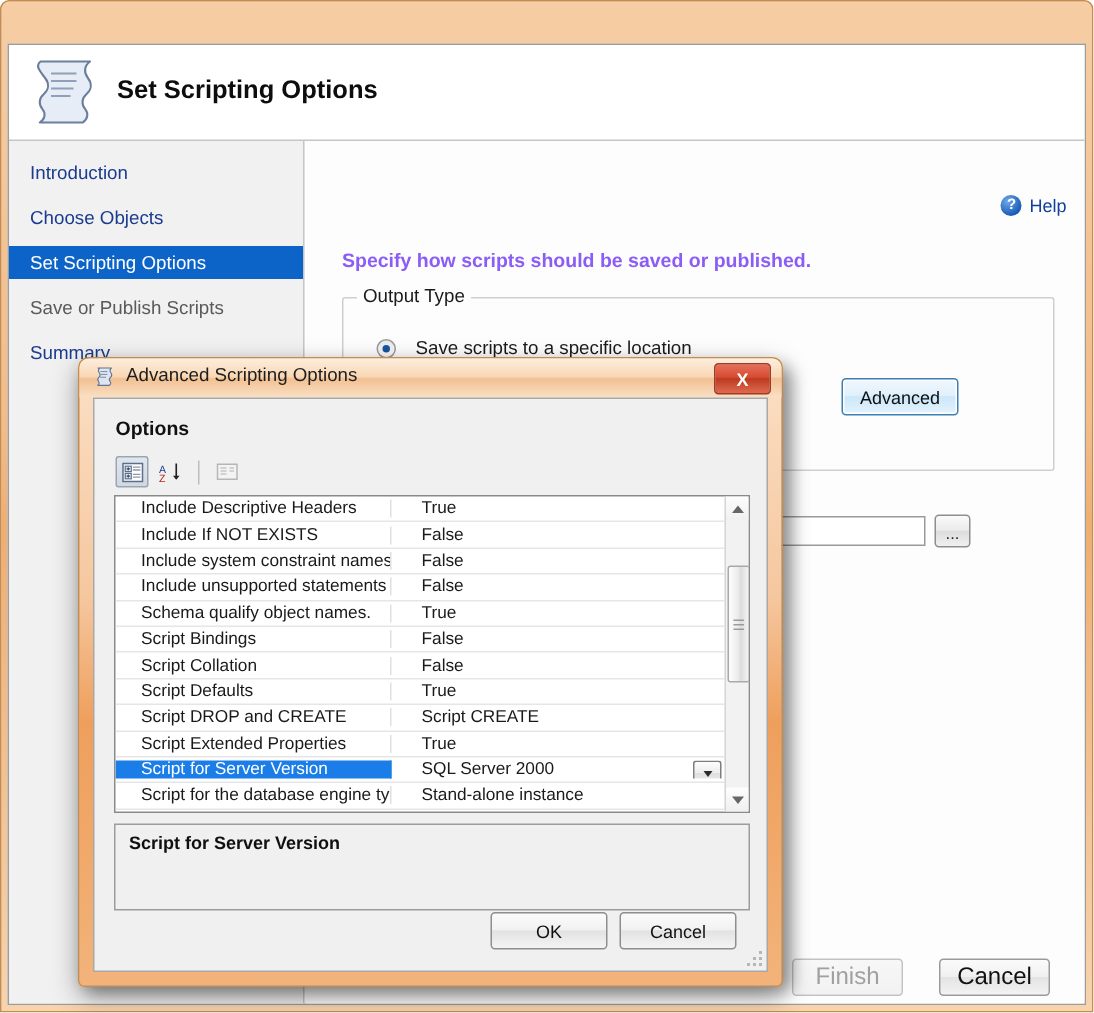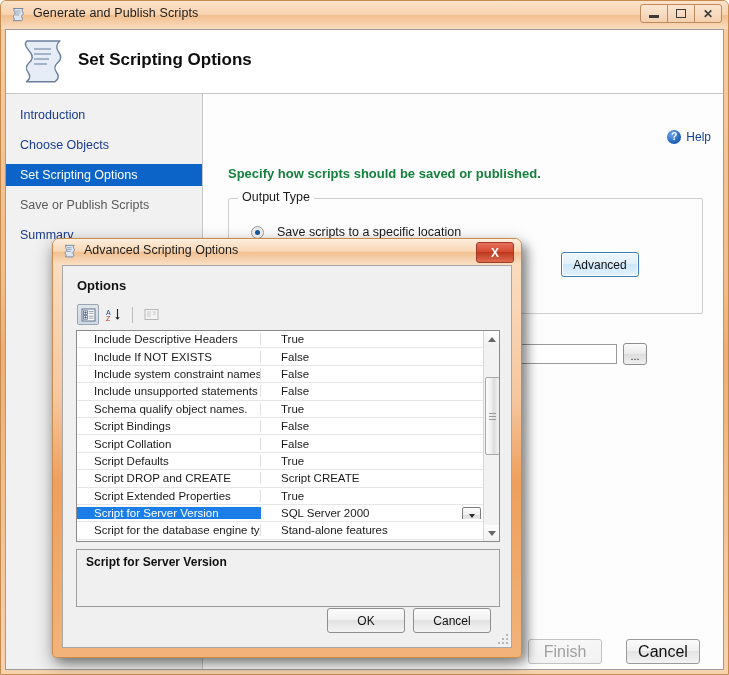--- a/index.html
+++ b/index.html
@@ -86,21 +86,21 @@
   }
   .help-ic {
     width: 14px; height: 14px; border-radius: 50%;
     background: radial-gradient(circle at 35% 30%, #6fa8e8, #1559b5 75%);
     color: #fff; font-size: 10px; font-weight: bold;
     display: flex; align-items: center; justify-content: center;
     line-height: 1;
   }
   .main-prompt {
     position: absolute; left: 24px; top: 72px;
-    font-size: 13px; font-weight: bold; color: #15803d;
+    font-size: 13px; font-weight: bold; color: #8b5cf6;
   }
   .group {
     position: absolute; left: 24px; top: 104px; right: 20px; height: 114px;
     border: 1px solid #cfcfcf; border-radius: 2px;
   }
   .group-lbl {
     position: absolute; left: 9px; top: -9px; background: #fdfdfd;
     padding: 0 4px; font-size: 12.5px; color: #1b1b1b;
   }
   .radio-row {
@@ -263,39 +263,20 @@
   .dlg-grip { position: absolute; right: 3px; bottom: 3px; width: 12px; height: 12px; }
   .dlg-grip s { position: absolute; width: 2px; height: 2px; background: #b6b6b6; display: block; }
 </style>
 </head>
 <body>
 
 <div id="root">
 
   <div class="win">
 
-    <div class="win-titlebar">
-      <svg class="win-title-icon" viewBox="0 0 18 18">
-        <path d="M3.5 2.5h9.5c-1.2 1-1.2 2.2-.4 3.3.9 1.2.7 2.4-.3 3.3-.9.8-1 1.9-.2 2.9.7.9.5 2-.5 2.7H3.4c1-.7 1.2-1.8.5-2.7-.8-1-.7-2.1.2-2.9 1-.9 1.2-2.1.3-3.3-.8-1.1-.8-2.3.4-3.3z" fill="#dde5f0" stroke="#5f7594" stroke-width=".8" stroke-linejoin="round"></path>
-        <path d="M5.2 5h5M5.2 7h5M5.2 9h4" stroke="#7c8ca6" stroke-width=".7"></path>
-      </svg>
-      <div class="win-title-text">Generate and Publish Scripts</div>
-
-      <div class="win-ctrls">
-        <div class="win-btn">
-          <span class="glyph-min"></span>
-        </div>
-        <div class="win-btn">
-          <span class="glyph-max"></span>
-        </div>
-        <div class="win-btn">
-          <span class="glyph-close">✕</span>
-        </div>
-      </div>
-    </div>
 
     <div class="win-client">
 
       <div class="hdr">
         <svg class="hdr-icon" viewBox="0 0 56 52">
           <path d="M10 6h33c-4 3-4.2 7.4-1.4 11 3 3.9 2.3 8-1 10.8-3.1 2.7-3.5 6.6-.8 9.9 2.5 3 1.6 6.8-1.7 9H9.5c3.4-2.2 4.3-6 1.8-9-2.7-3.3-2.3-7.2.8-9.9 3.3-2.8 4-6.9 1-10.8C10.3 13.4 6 9 10 6z" fill="#e7edf6" stroke="#6b7f9c" stroke-width="1.4" stroke-linejoin="round"></path>
           <path d="M17 14h17M17 19h17M17 24h15M17 29h13" stroke="#8ea0ba" stroke-width="1.3"></path>
         </svg>
         <div class="hdr-title">Set Scripting Options</div>
       </div>
@@ -446,21 +427,21 @@
             <div class="pg-val">
               <span>SQL Server 2000</span>
               <span class="pg-ddl">
                 <i></i>
               </span>
             </div>
           </div>
 
           <div class="pg-row">
             <div class="pg-name">Script for the database engine type</div>
-            <div class="pg-val">Stand-alone features</div>
+            <div class="pg-val">Stand-alone instance</div>
           </div>
           <div class="pg-row">
             <div class="pg-name">Script Logins</div>
             <div class="pg-val">False</div>
           </div>
         </div>
 
         <div class="pg-sb">
           <div class="sb-arrow up">
             <i></i>

